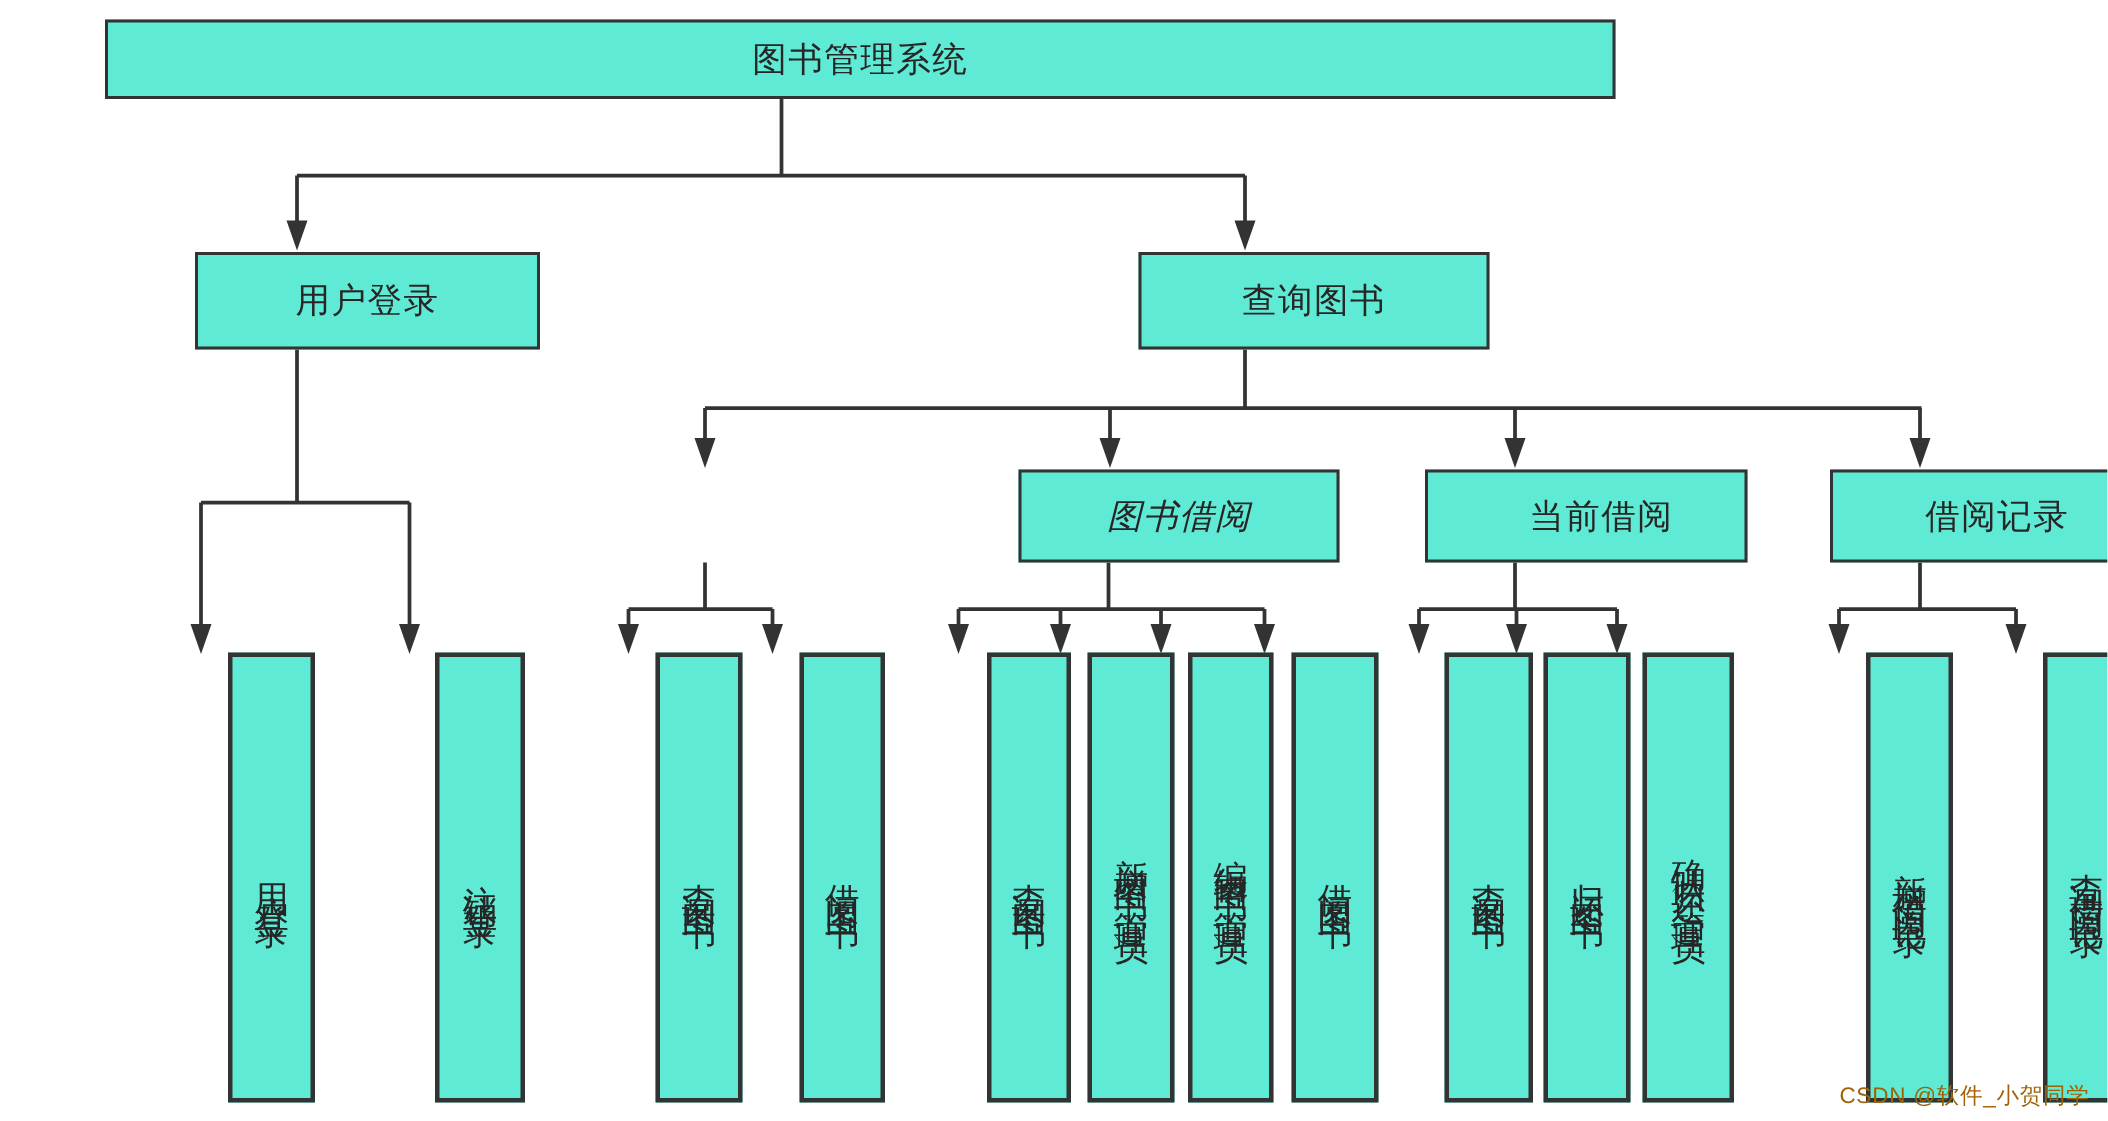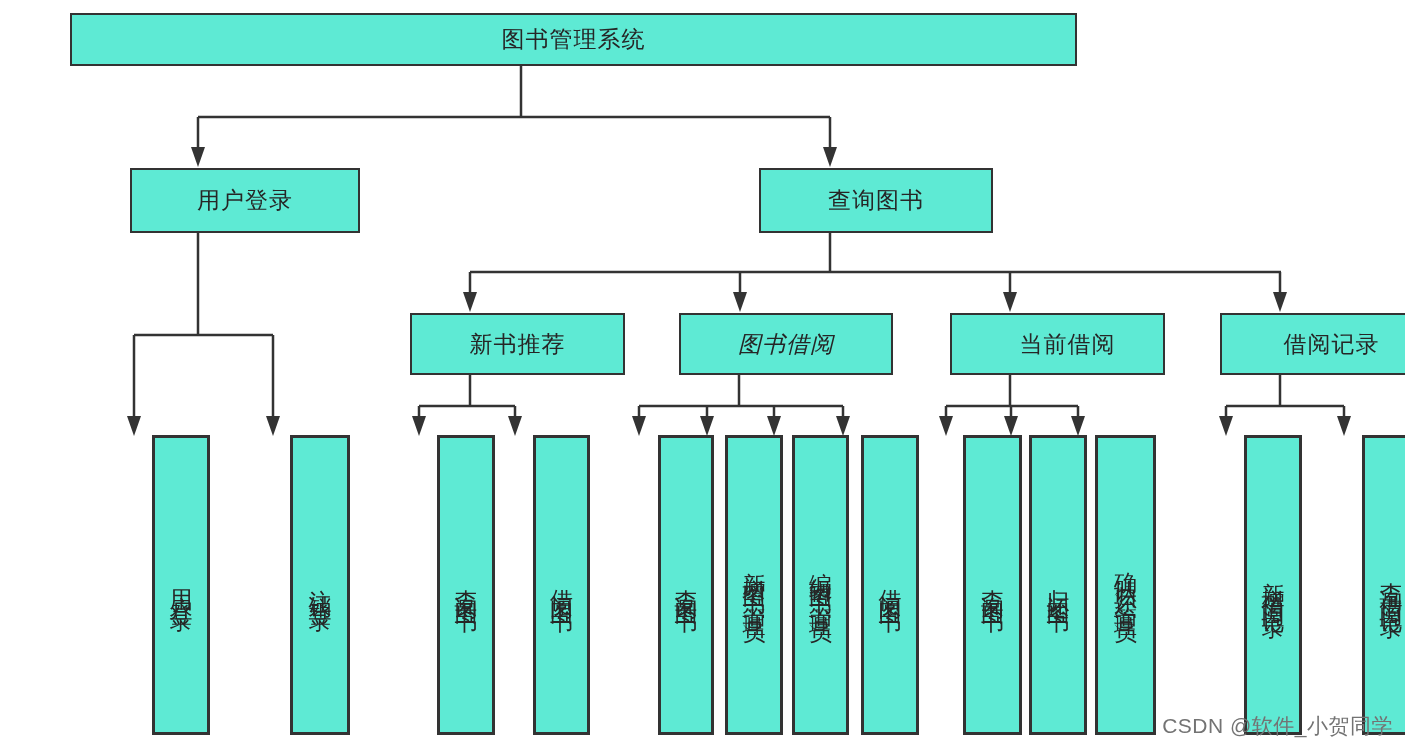--- a/index.html
+++ b/index.html
@@ -44,23 +44,23 @@
     writing-mode: vertical-rl;
     text-orientation: mixed;
     letter-spacing: 7px;
     line-height: 1;
     font-size: 23px;
   }
   .watermark {
     position: absolute;
     right: 12px;
     bottom: 7px;
-    font-size: 21px;
+    font-size: 15px;
     letter-spacing: 0.5px;
-    color: #737373;
+    color: #a16207;
     white-space: nowrap;
   }
 </style>
 </head>
 <body>
 
 <div class="canvas">
 
   <svg class="connectors" viewBox="0 0 1405 747" xmlns="http://www.w3.org/2000/svg" aria-hidden="true">
     <g stroke="#333333" stroke-width="2.5" fill="none">
@@ -135,23 +135,20 @@
     <span>图书管理系统</span>
   </div>
 
   <div class="node thin" style="left:83px; top:168px; width:230px; height:65px;">
     <span>用户登录</span>
   </div>
   <div class="node thin" style="left:712px; top:168px; width:234px; height:65px;">
     <span>查询图书</span>
   </div>
 
-  <div class="node thin" style="left:363px; top:313px; width:215px; height:62px;">
-    <span>新书推荐</span>
-  </div>
   <div class="node thin" style="left:632px; top:313px; width:214px; height:62px;font-style:italic;">
     <span>图书借阅</span>
   </div>
   <div class="node thin" style="left:903px; top:313px; width:215px; height:62px;padding-left:20px;">
     <span>当前借阅</span>
   </div>
   <div class="node thin" style="left:1173px; top:313px; width:223px; height:62px;">
     <span>借阅记录</span>
   </div>
 

